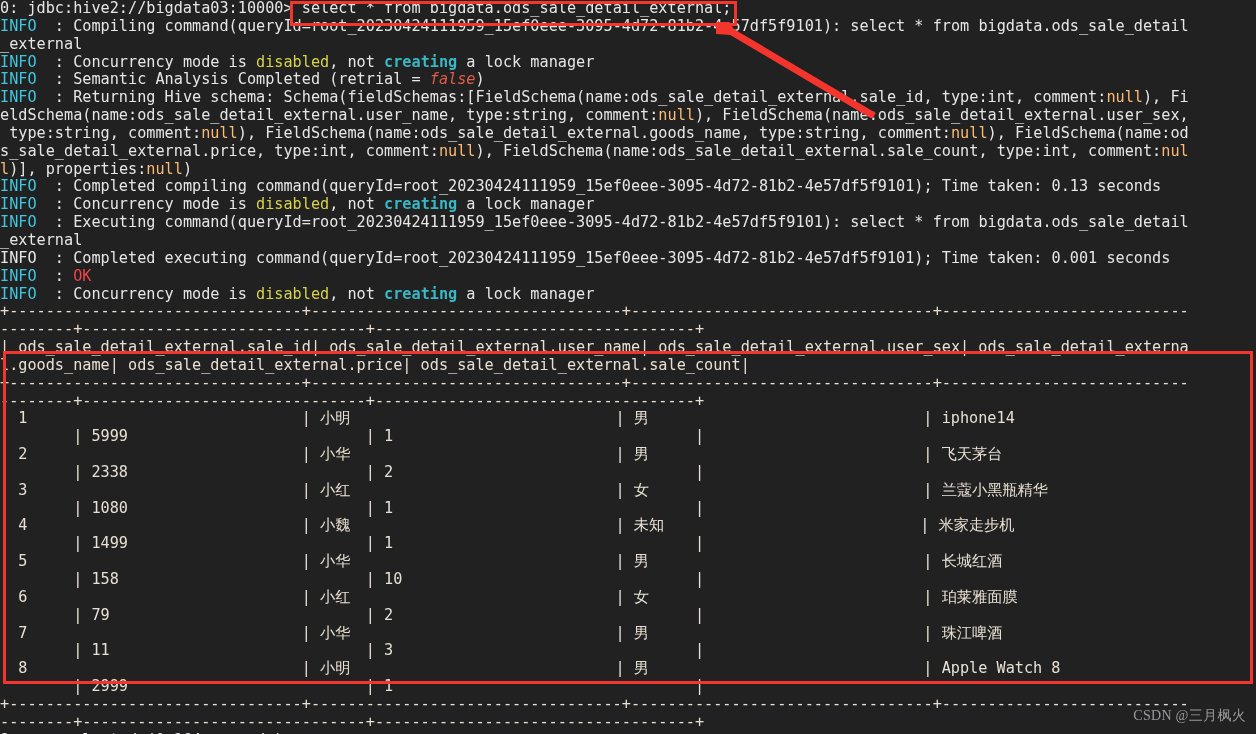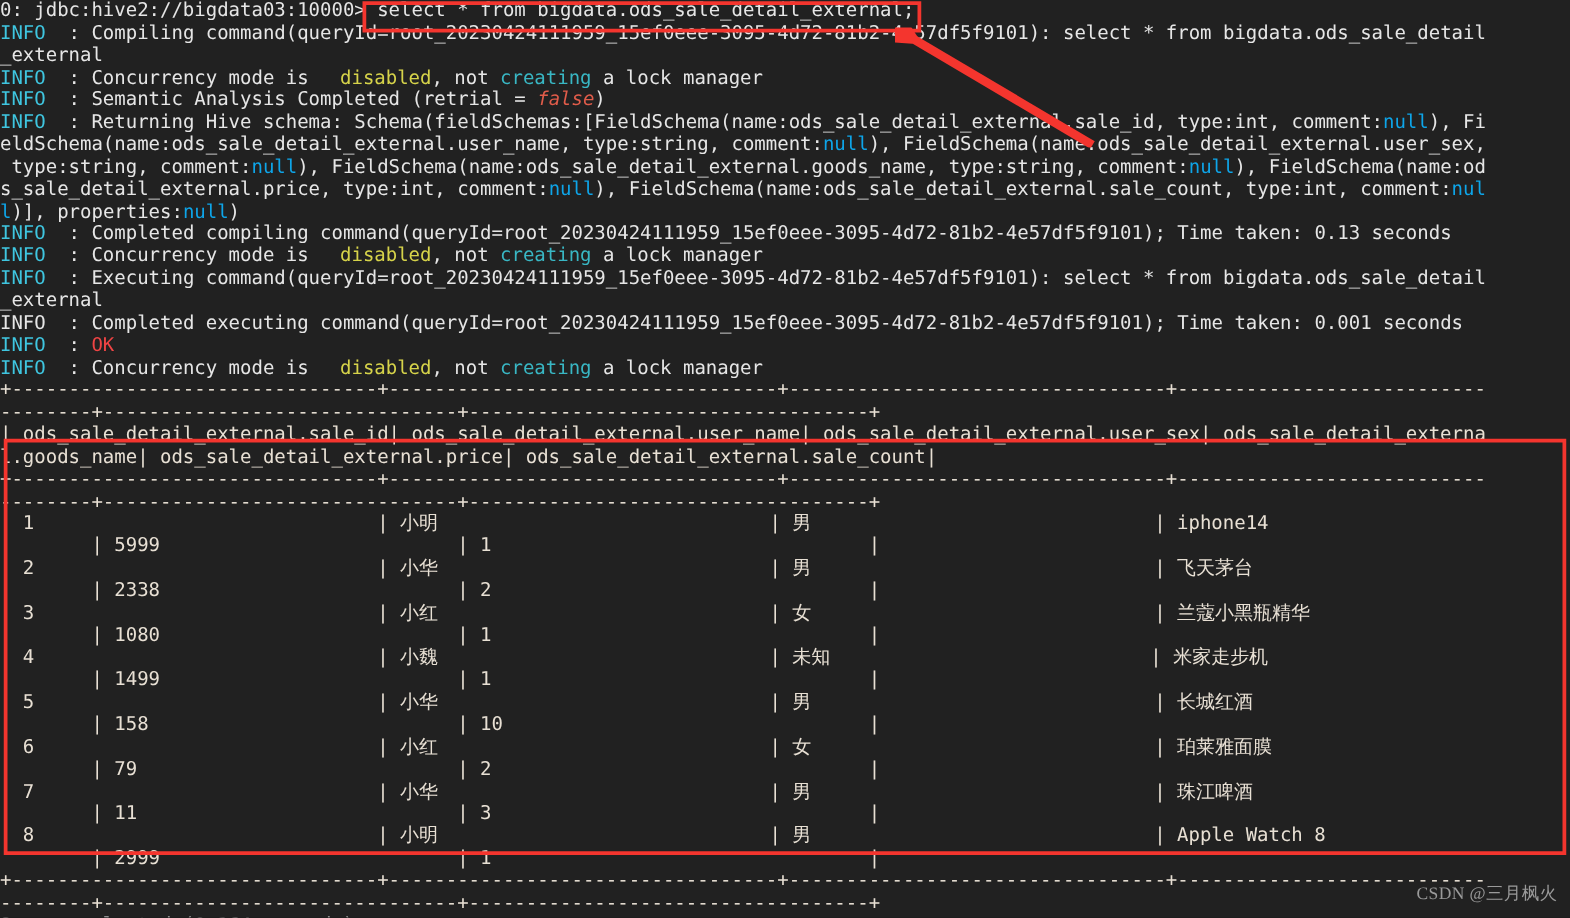--- a/index.html
+++ b/index.html
@@ -27,23 +27,23 @@
     white-space: pre;
   }
   .line {
     height: 17.85px;
     white-space: pre;
     letter-spacing: 0px;
   }
   
   .c-cyan   { color: #3fc6e0; }
   .c-white  { color: #e6e6e6; }
-  .c-yellow { color: #d6d34a; margin-left: 16px; }
-  .c-teal   { color: #39b7c4; }
-  .c-magenta{ color: #0ea5e9; }
+  .c-yellow { color: #d6d34a; }
+  .c-teal   { color: #39b7c4; font-weight: bold; }
+  .c-magenta{ color: #fdba74; }
   .c-red    { color: #e05c4a; font-style: italic; }
   .c-green  { color: #ef4444; }
   .c-sep    { color: #e8e0d4; }
 
   
   .annot-box {
     position: absolute;
     border: 3px solid #f4352e;
     box-sizing: border-box;
     pointer-events: none;

